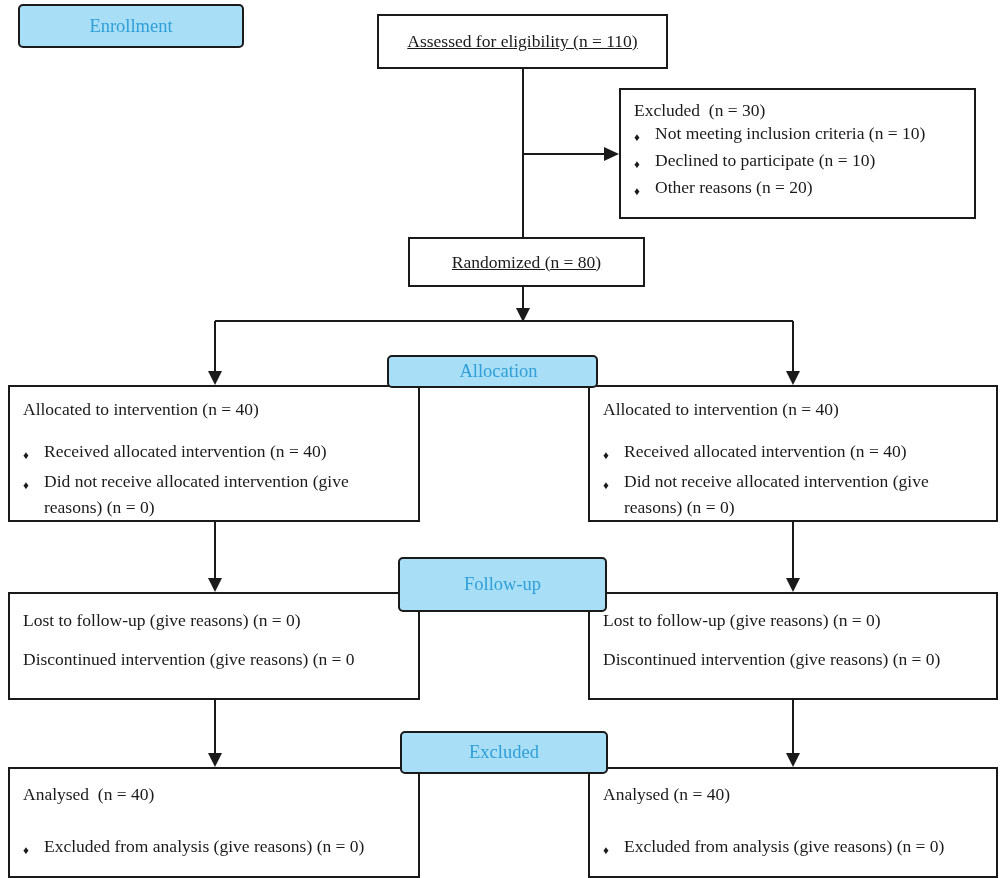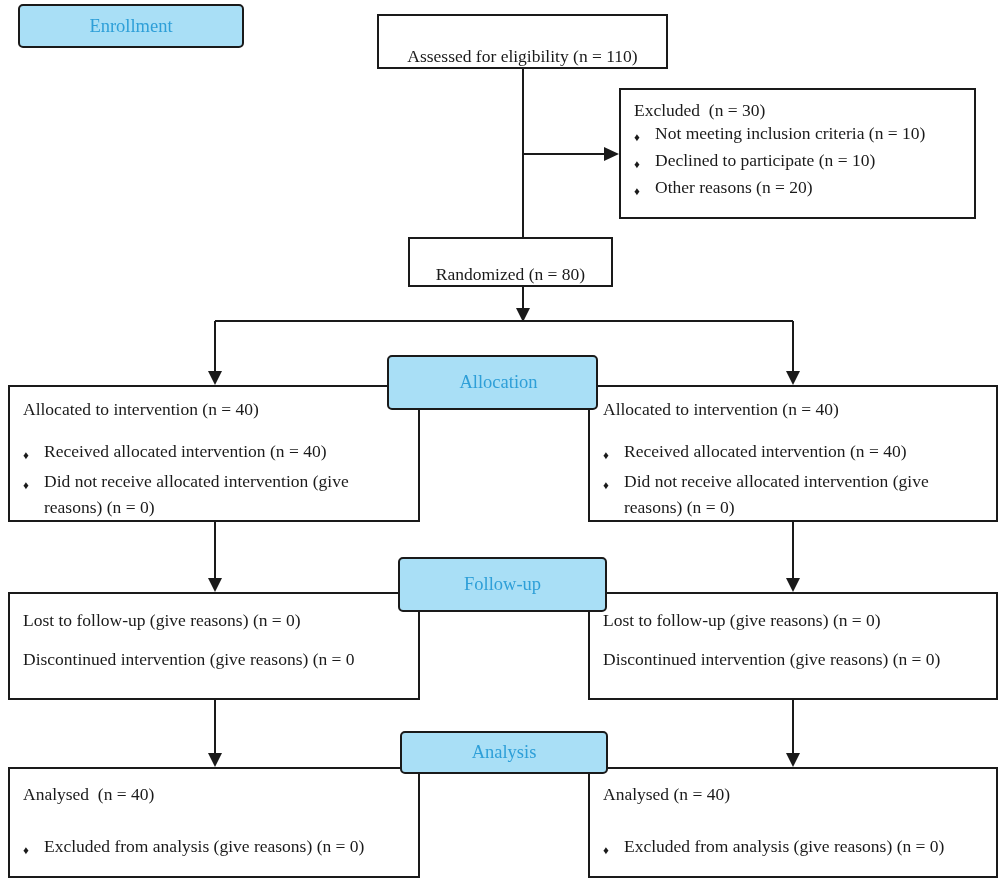--- a/index.html
+++ b/index.html
@@ -2,21 +2,21 @@
 <html style="--pill-fill: #A9DFF6; --pill-text: #2E9FD8; --line: #1A1A1A; --box-bg: #FFFFFF;"><head>
 <meta charset="utf-8">
 <style>
   html,body{margin:0;padding:0;background:#fff;}
   body{width:1000px;height:878px;position:relative;overflow:hidden;
        font-family:"Liberation Serif","DejaVu Serif",serif;color:#1a1a1a;}
   .canvas{position:absolute;inset:0;width:1000px;height:878px;}
   svg.connectors{position:absolute;left:0;top:0;z-index:1;}
   .box{position:absolute;background:var(--box-bg,#fff);border:2px solid var(--line,#1a1a1a);
        box-sizing:border-box;z-index:2;font-size:17.5px;}
-  .box.center{display:flex;align-items:flex-end;justify-content:center;text-align:center;}
+  .box.center{display:flex;align-items:center;justify-content:center;text-align:center;text-decoration:underline;}
   .pill{position:absolute;background:var(--pill-fill,#a9dff6);border:2px solid var(--line,#1a1a1a);
         border-radius:5px;box-sizing:border-box;z-index:3;display:flex;align-items:center;
         justify-content:center;color:var(--pill-text,#2e9fd8);font-size:18.5px;}
   .pad{padding:9px 30px 8px 13px;}
   .title{white-space:pre-wrap;line-height:24px;}
   .bullet{display:flex;align-items:flex-start;line-height:24px;}
   .bullet .marker{flex:0 0 21px;font-size:11.5px;padding-top:4px;text-align:left;}
   .bullet .btext{flex:1;}
   .roomy .title{line-height:26px;margin-bottom:16px;}
   .roomy .bullet{line-height:26px;}
@@ -55,28 +55,28 @@
       <line x1="215" y1="700" x2="215" y2="754"></line>
       <polygon points="215,767 208,753 222,753" stroke="none"></polygon>
       <line x1="793" y1="700" x2="793" y2="754"></line>
       <polygon points="793,767 786,753 800,753" stroke="none"></polygon>
     </g>
   </svg>
 
   <div class="pill" style="left:18px;top:4px;width:226px;height:44px;">
     <span>Enrollment</span>
   </div>
-  <div class="pill" style="left:387px;top:355px;width:211px;height:55px;padding-left:12px;">
+  <div class="pill" style="left:387px;top:355px;width:211px;height:33px;padding-left:12px;">
     <span>Allocation</span>
   </div>
   <div class="pill" style="left:398px;top:557px;width:209px;height:55px;">
     <span>Follow-up</span>
   </div>
   <div class="pill" style="left:400px;top:731px;width:208px;height:43px;">
-    <span>Analysis</span>
+    <span>Excluded</span>
   </div>
 
   <div class="box center" style="left:377px;top:14px;width:291px;height:55px;">
     <span>Assessed for eligibility (n = 110)</span>
   </div>
 
   <div class="box pad excl" style="left:619px;top:88px;width:357px;height:131px;">
     <div class="title">Excluded  (n = 30)</div>
     <div class="bullet">
       <span class="marker">♦</span>
@@ -85,21 +85,21 @@
     <div class="bullet">
       <span class="marker">♦</span>
       <span class="btext">Declined to participate (n = 10)</span>
     </div>
     <div class="bullet">
       <span class="marker">♦</span>
       <span class="btext">Other reasons (n = 20)</span>
     </div>
   </div>
 
-  <div class="box center" style="left:408px;top:237px;width:205px;height:50px;">
+  <div class="box center" style="left:408px;top:237px;width:237px;height:50px;">
     <span>Randomized (n = 80)</span>
   </div>
 
   <div class="box pad roomy" style="left:8px;top:385px;width:412px;height:137px;">
     <div class="title">Allocated to intervention (n = 40)</div>
     <div class="bullet">
       <span class="marker">♦</span>
       <span class="btext">Received allocated intervention (n = 40)</span>
     </div>
     <div class="bullet">

